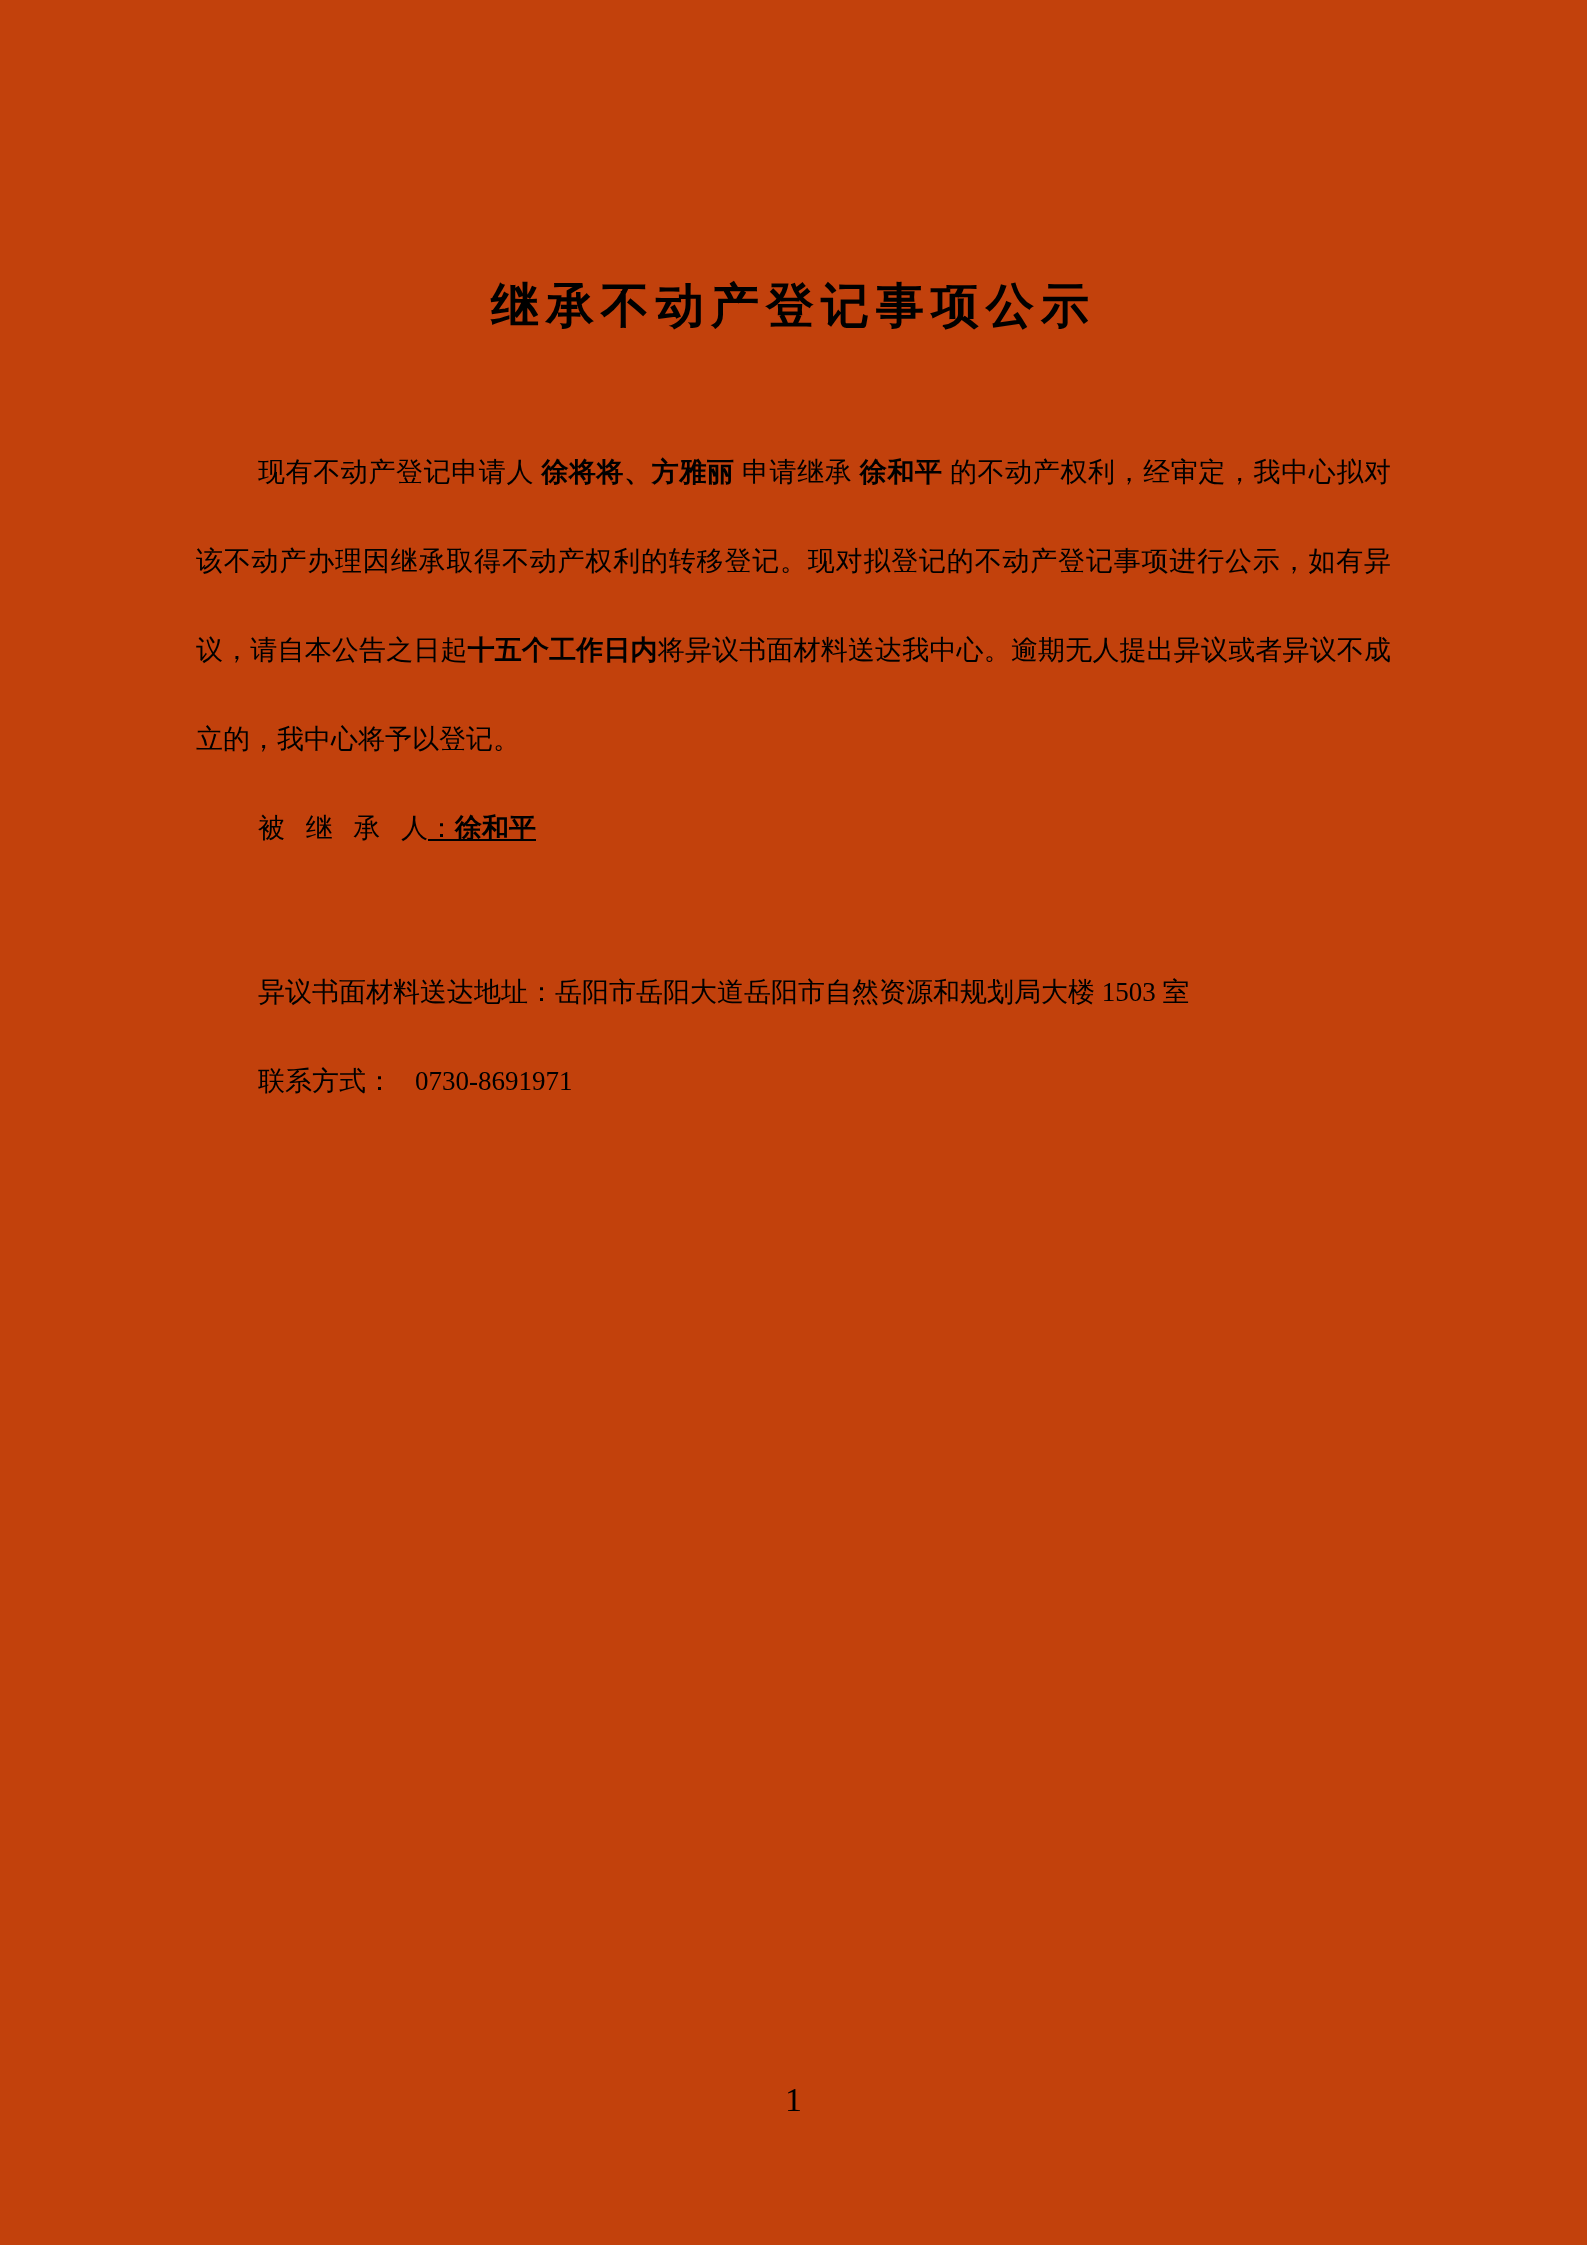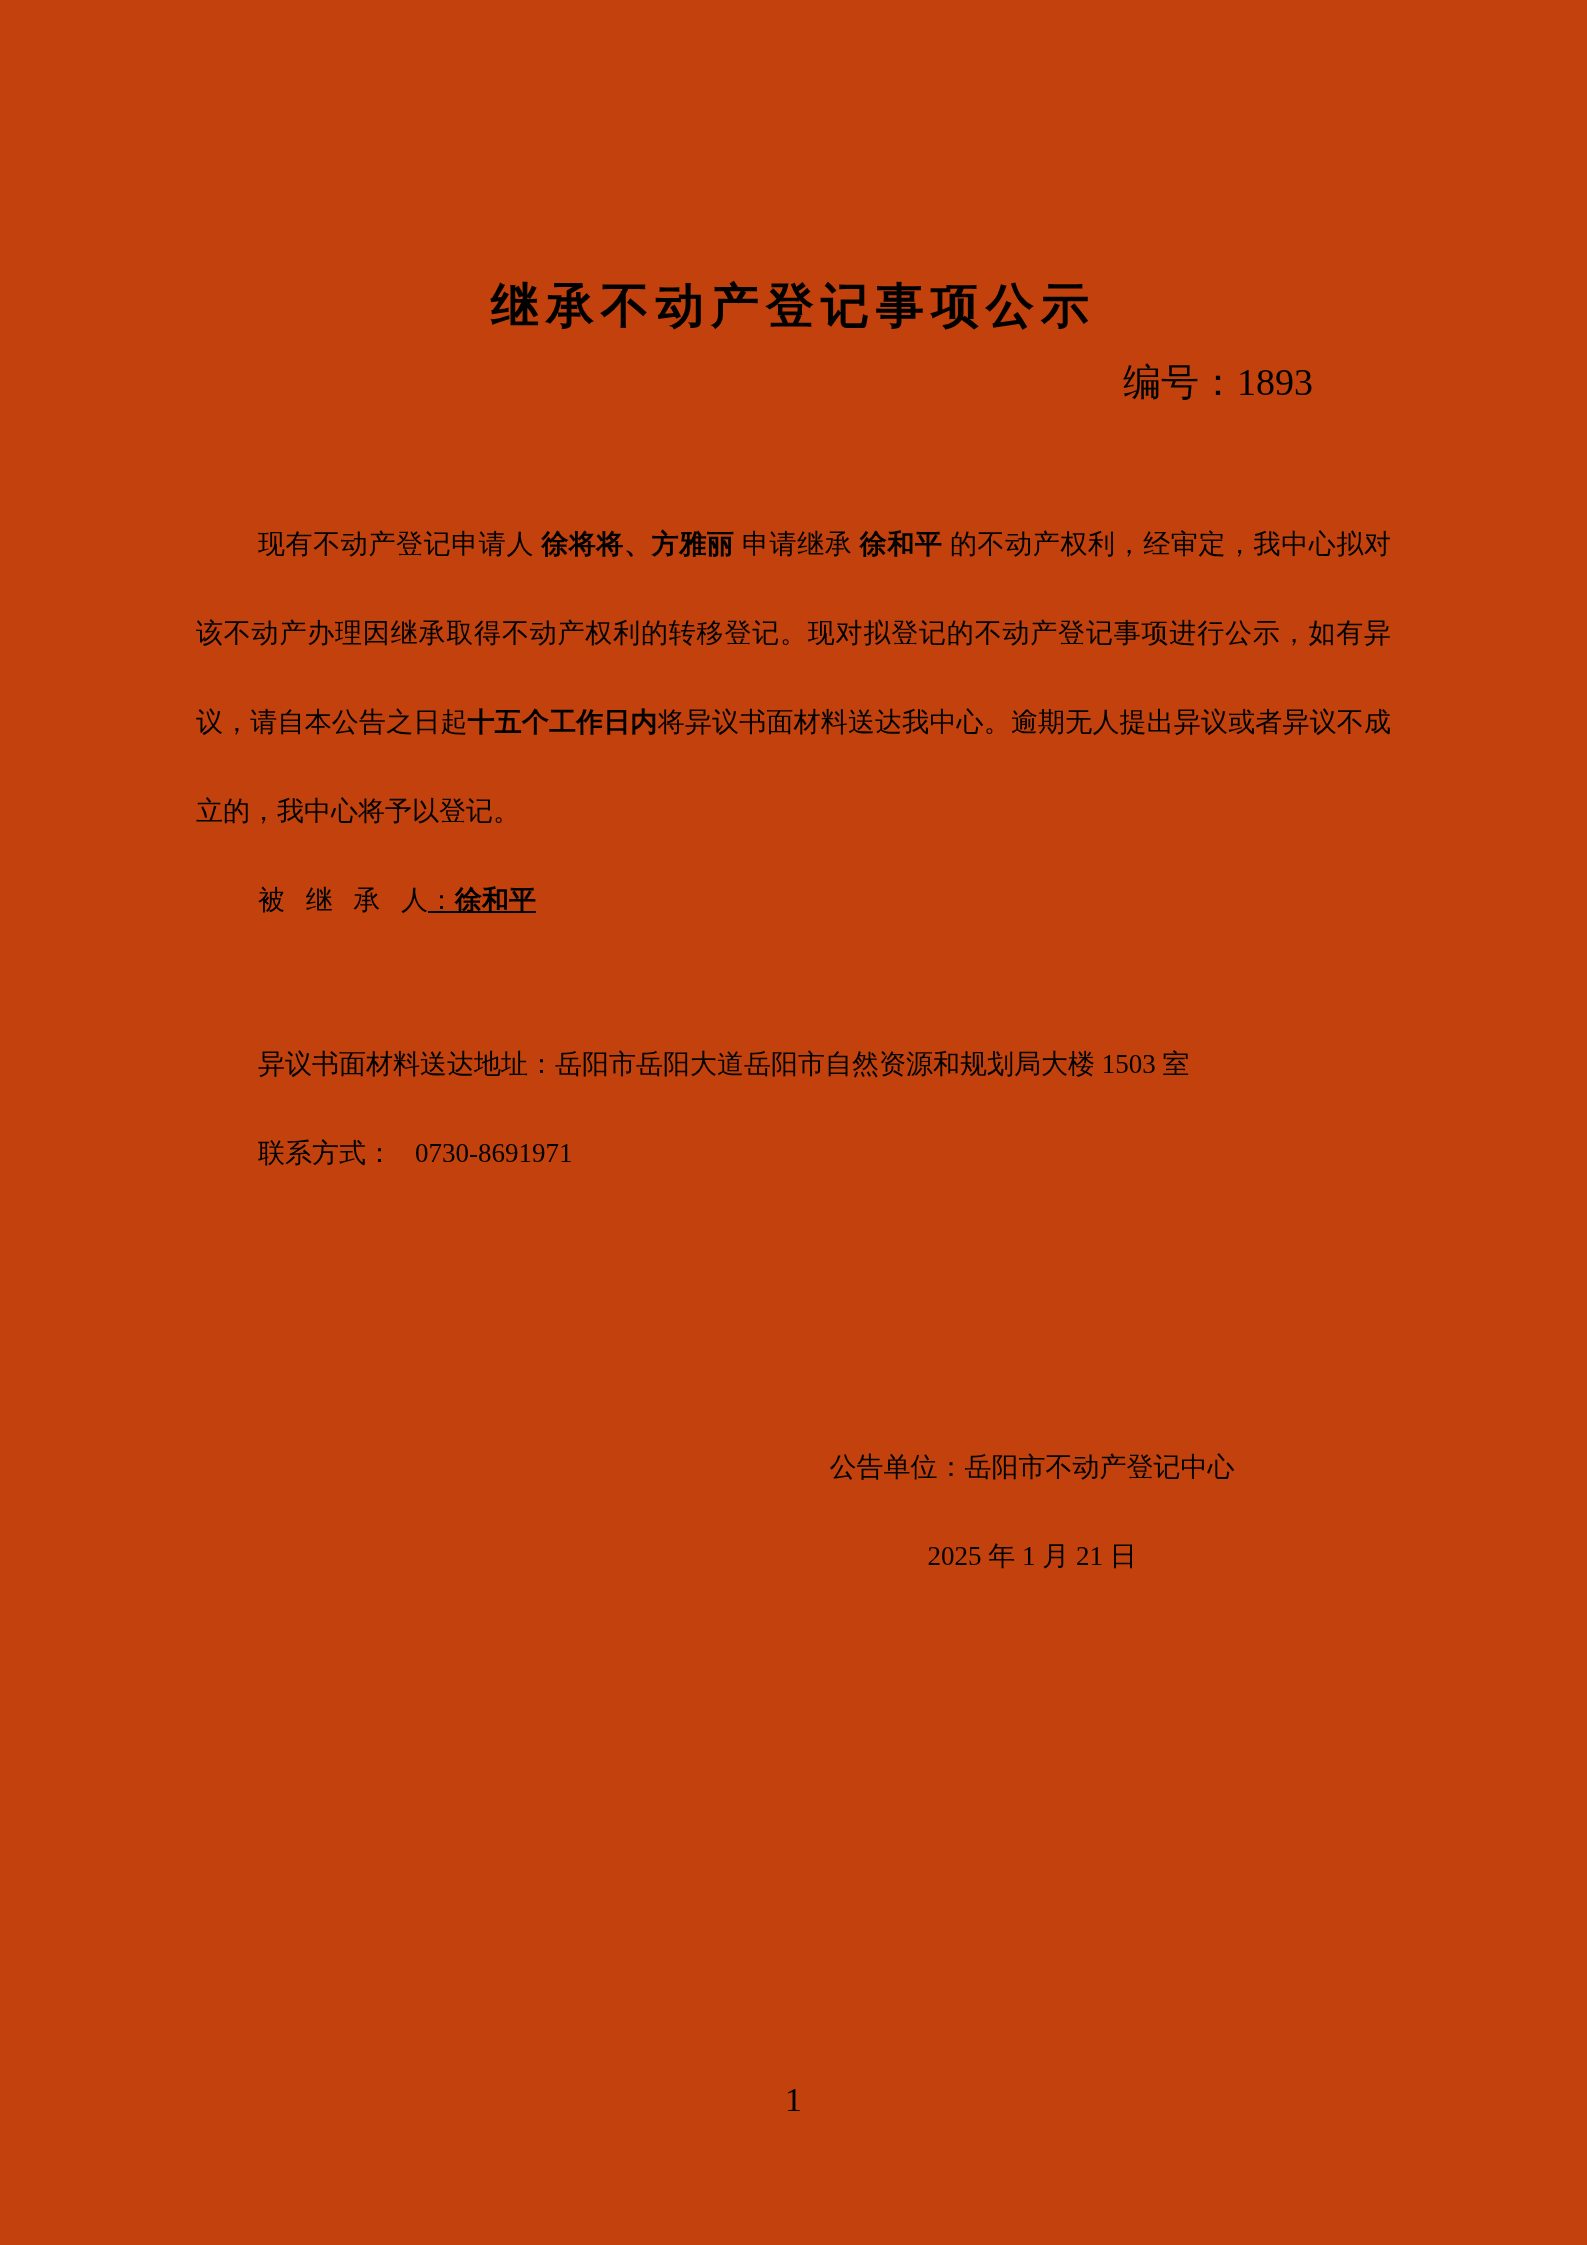--- a/index.html
+++ b/index.html
@@ -71,36 +71,31 @@
     line-height: 36px;
   }
 </style>
 </head>
 <body>
 
 <div class="page">
 
   <div class="title">继承不动产登记事项公示</div>
 
-  <div class="doc-number"><span>编号：</span><span>1893</span></div>
 
   <div class="bodytext">
 
     <div class="intro"><span>现有不动产登记申请人 </span><span class="hei">徐将将、方雅丽</span><span> 申请继承 </span><span class="hei">徐和平</span><span> 的不动产权利，经审定，我中心拟对该不动产办理因继承取得不动产权利的转移登记。现对拟登记的不动产登记事项进行公示，如有异议，请自本公告之日起</span><span class="hei">十五个工作日内</span><span>将异议书面材料送达我中心。逾期无人提出异议或者异议不成立的，我中心将予以登记。</span></div>
 
     <div class="field"><span class="field-label">被继承人</span><span>：</span><span class="b">徐和平</span></div>
 
 
 
     <div class="objection"><span>异议书面材料送达地址：</span><span>岳阳市岳阳大道岳阳市自然资源和规划局大楼 1503 室</span></div>
 
     <div class="contact"><span>联系方式：</span><span class="contact-value">0730-8691971</span></div>
 
-    <div class="footer">
-      <div><span>公告单位：</span><span>岳阳市不动产登记中心</span></div>
-      <div>2025 年 1 月 21 日</div>
-    </div>
 
   </div>
 
   <div class="page-number">1</div>
 
 </div>
 
 </body></html>

